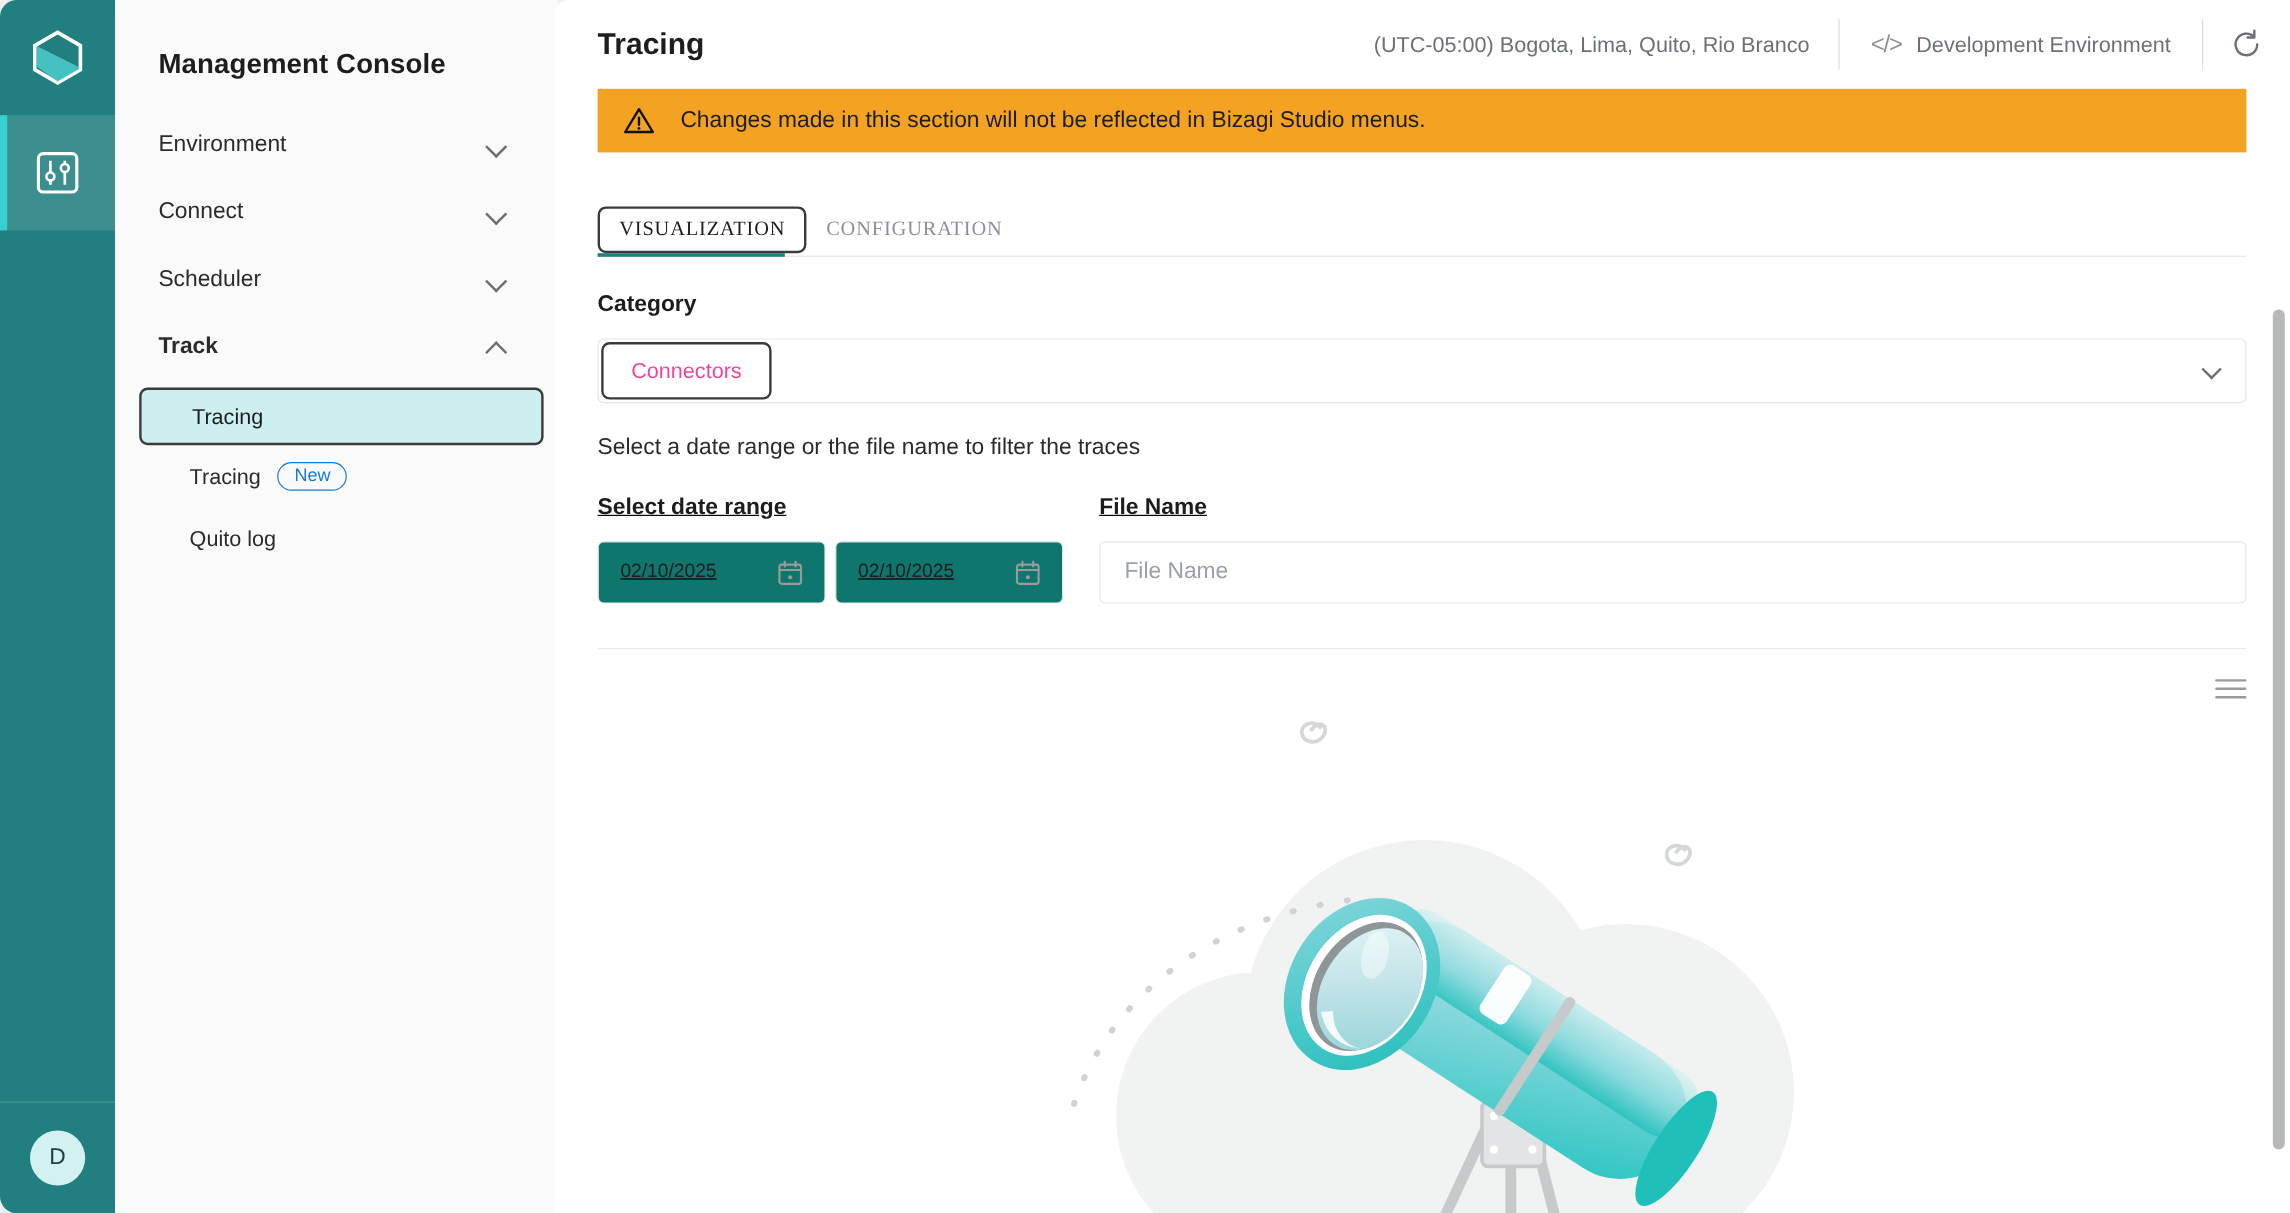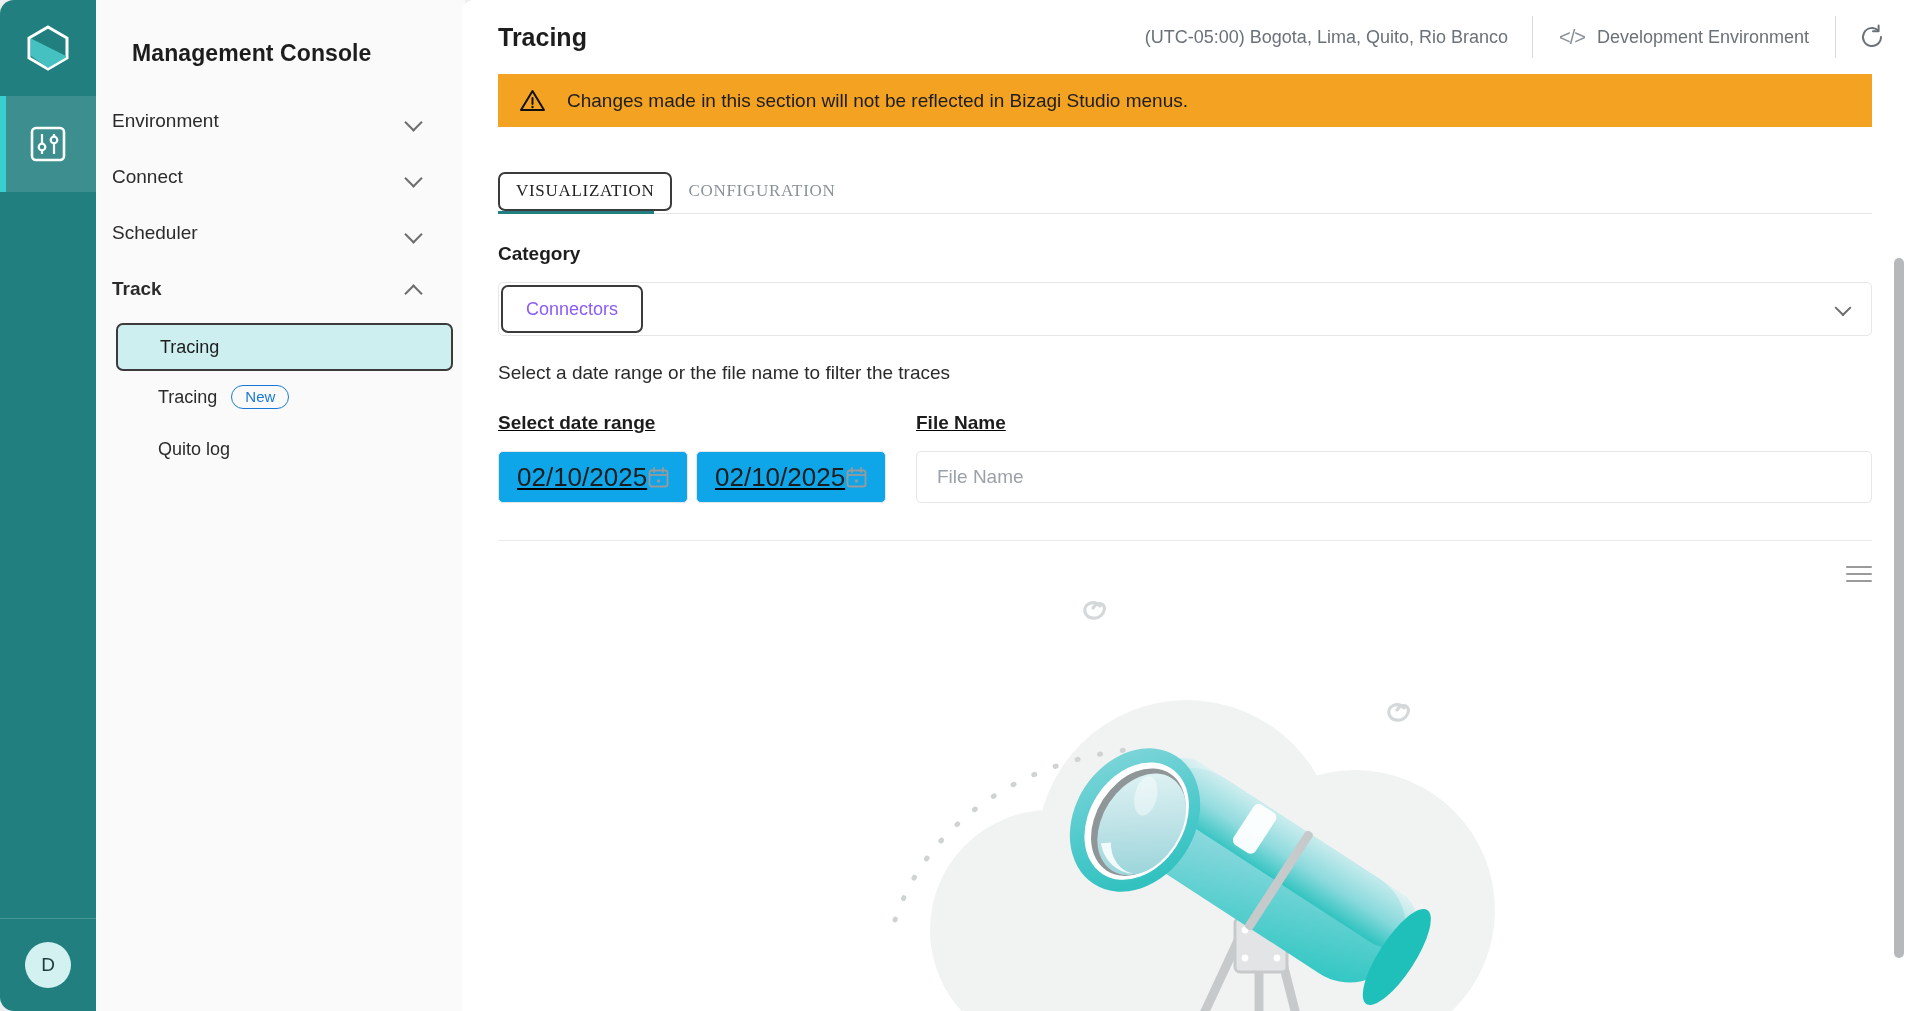--- a/index.html
+++ b/index.html
@@ -58,21 +58,21 @@
     width: 369px; height: 1011px;
     background: #fafafa;
   }
   .menu-title {
     font-size: 23px; font-weight: 700; color: #1d1d1d;
     padding: 40px 0 0 36px; letter-spacing: .1px;
   }
   .menu-list { margin-top: 26px; }
   .menu-row {
     display: flex; align-items: center; justify-content: space-between;
-    padding: 0 42px 0 16px;
+    padding: 0 42px 0 36px;
     height: 56px;
     cursor: pointer;
     font-size: 19px; color: #2b2b2b;
   }
   .menu-row.bold { font-weight: 700; }
   .chev {
     width: 17px; height: 17px;
     display: inline-block; position: relative;
   }
   .chev::before {
@@ -188,21 +188,21 @@
     cursor: pointer;
     background: #fff;
   }
   .select-chip {
     margin-left: 2px;
     border: 2.5px solid #3b3b3b;
     border-radius: 7px;
     height: 48px;
     display: flex; align-items: center;
     padding: 0 23px;
-    font-size: 18px; color: #8b5cf6;
+    font-size: 18px; color: #ec4899;
     background: #fff;
   }
   .select-caret {
     position: absolute; right: 22px; top: 50%;
     transform: translateY(-60%) rotate(45deg);
     width: 12px; height: 12px;
     border-right: 2.2px solid #6d6d6d;
     border-bottom: 2.2px solid #6d6d6d;
   }
 
@@ -218,22 +218,22 @@
   .field-label {
     font-size: 19px; font-weight: 700; color: #1d1d1d;
     margin-bottom: 17px;
   }
   .date-inputs { display: flex; gap: 8px; }
   .date-box {
     width: 190px; height: 52px;
     border: 1px solid #e4e6e8; border-radius: 5px;
     display: flex; align-items: center; justify-content: space-between;
     padding: 0 18px;
-    font-size: 26px; color: #1d1d1d;
-    background: #0ea5e9; cursor: pointer;
+    font-size: 16px; color: #1d1d1d;
+    background: #0f766e; cursor: pointer;
   }
   .file-group { margin-left: 30px; flex: 1; }
   .file-input {
     width: 100%; height: 52px;
     border: 1px solid #e4e6e8; border-radius: 5px;
     padding: 0 20px;
     font-size: 19px; color: #1d1d1d;
     background: #fff;
     font-family: "Liberation Sans", sans-serif;
   }

